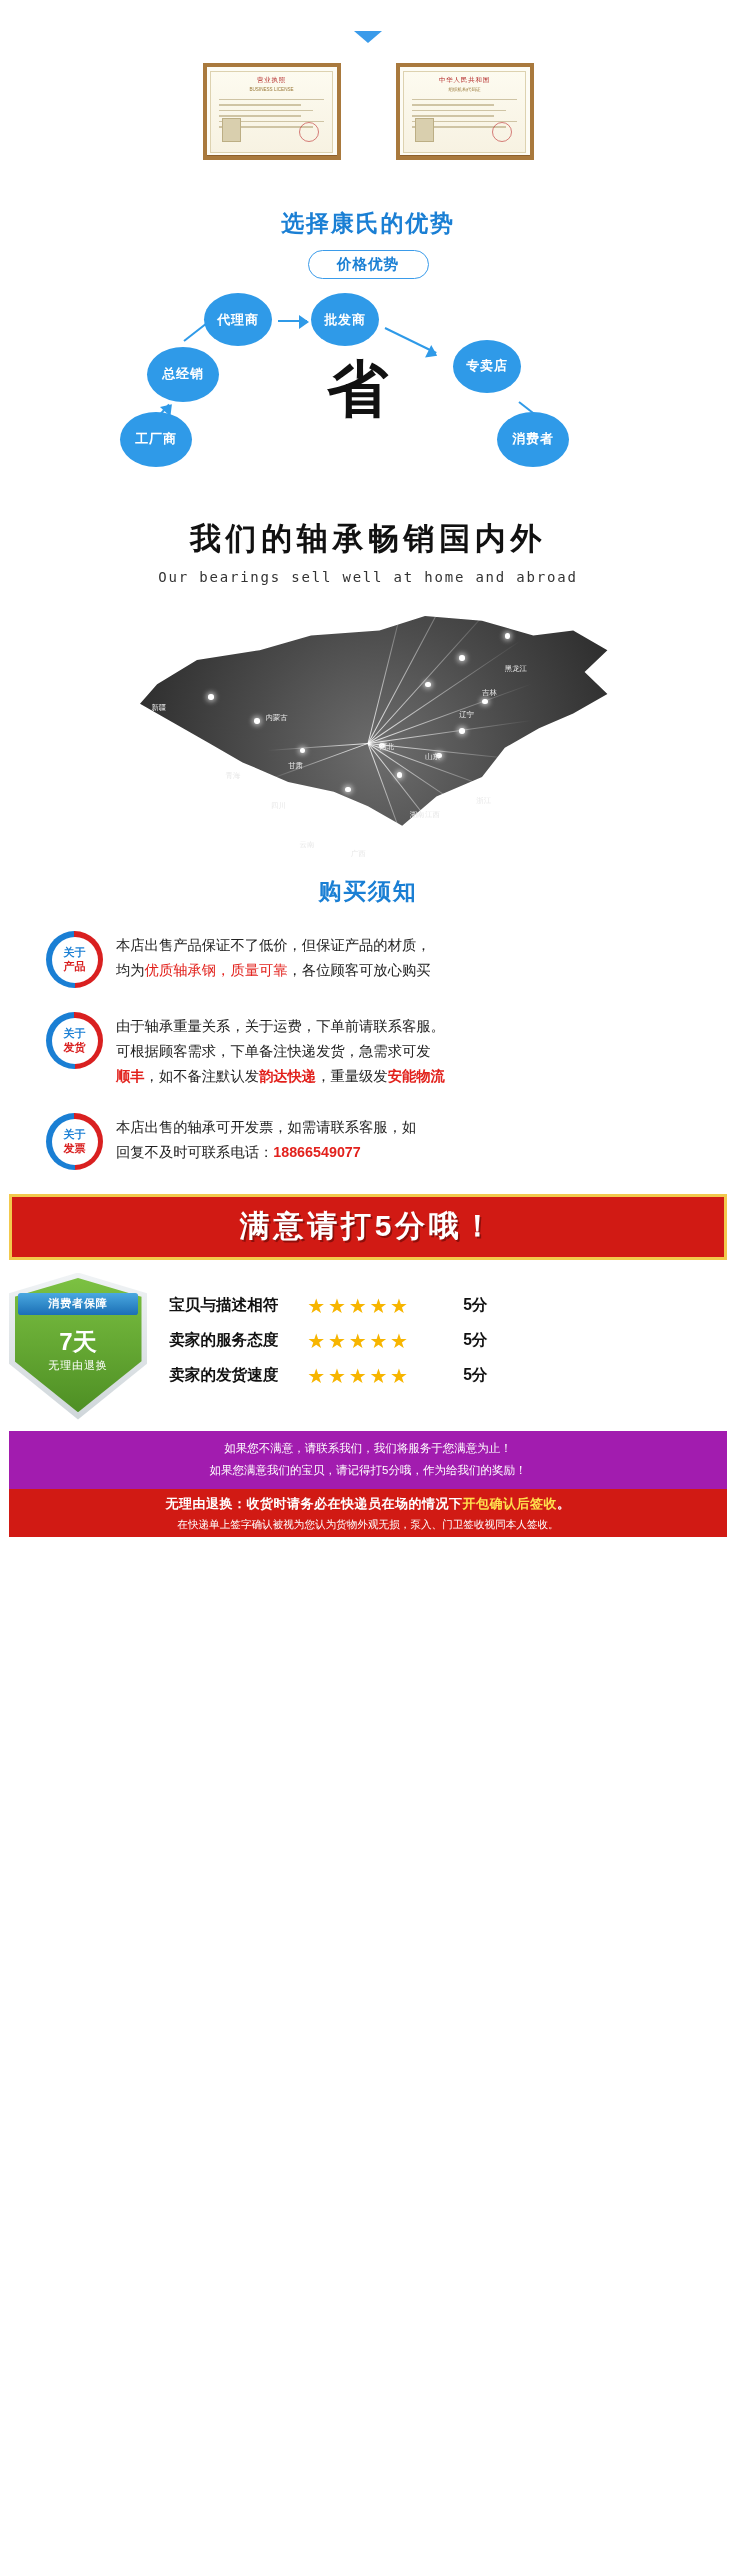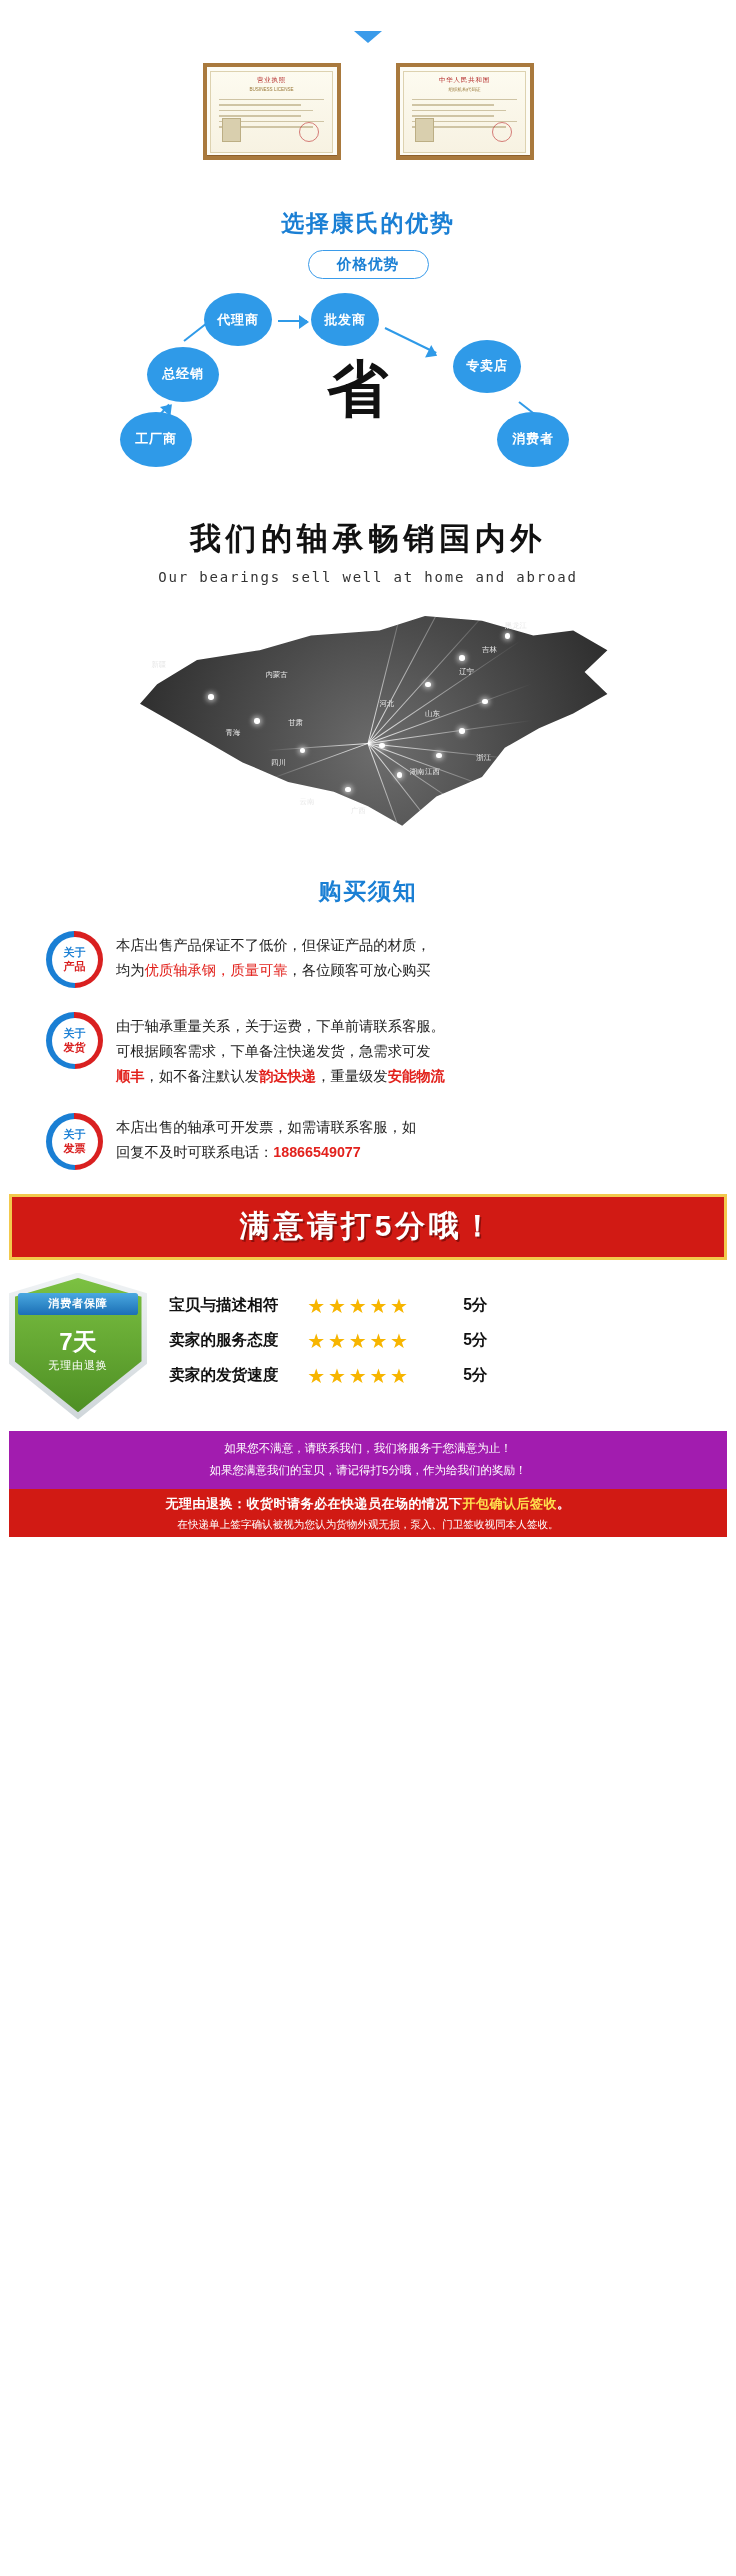--- a/index.html
+++ b/index.html
@@ -210,20 +210,21 @@
     position: absolute;
     width: 5.5px; height: 5.5px;
     border-radius: 50%;
     background: #fff;
     box-shadow: 0 0 5.5px 1.8px rgba(255,255,255,.6);
   }
   .prov-label {
     position: absolute;
     font-size: 7.4px;
     color: #e8e8e8;
+    margin-top: 43px;
   }
 
   
   .sec-notice { margin-top: 31px; }
   .notice-list { width: 644px; margin: 24px auto 0 auto; }
   .notice-item {
     display: flex;
     align-items: flex-start;
     margin-bottom: 24px;
   }

